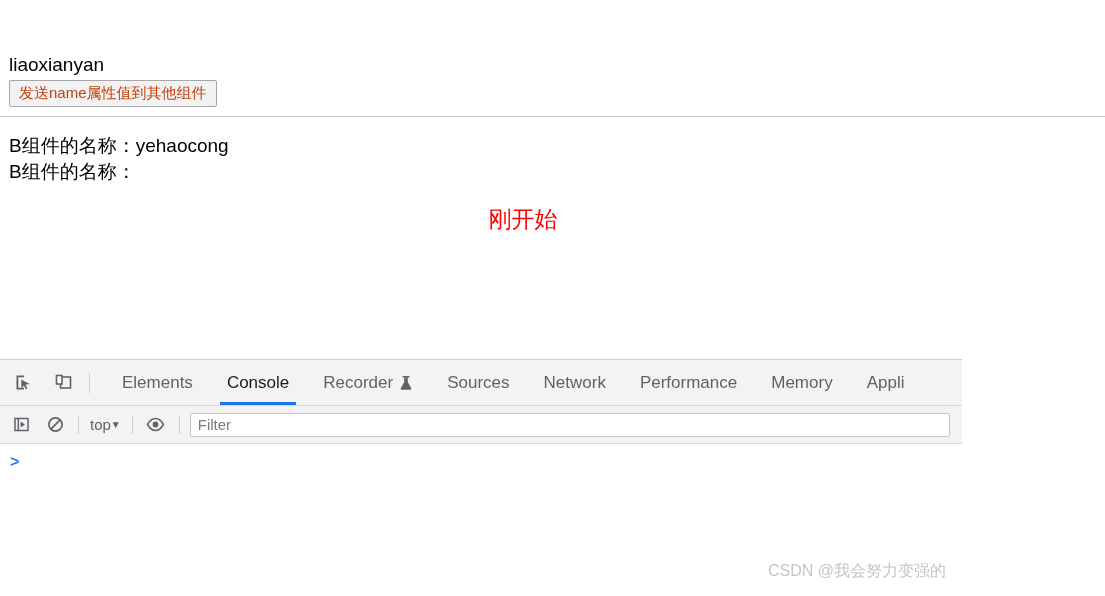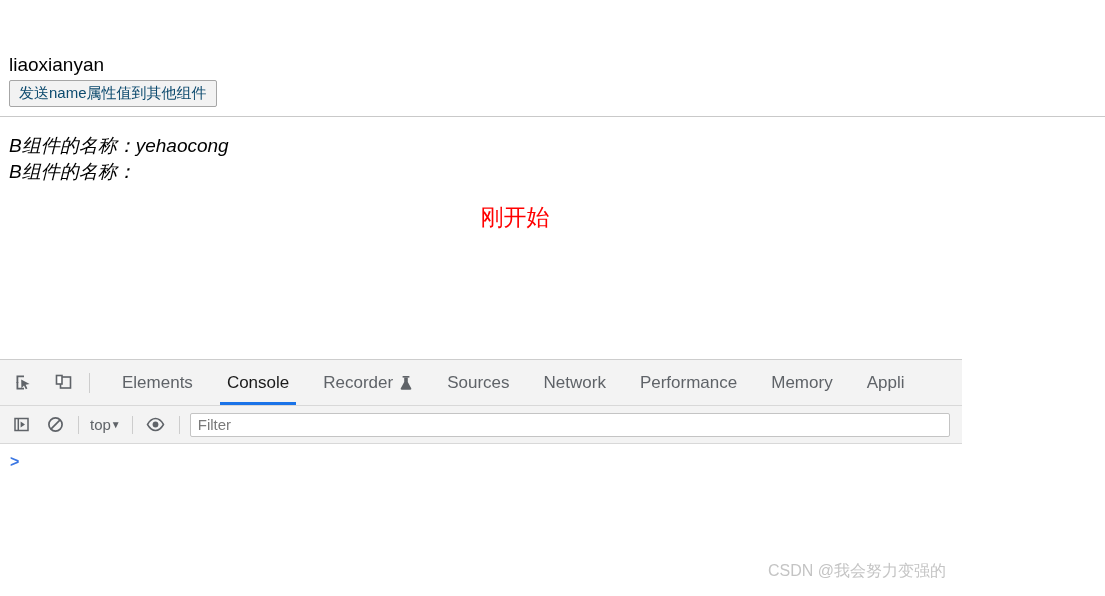--- a/index.html
+++ b/index.html
@@ -27,21 +27,21 @@
     color: #000000;
     line-height: 22px;
     white-space: nowrap;
   }
   .send-button {
     position: absolute;
     left: 9px; top: 44px;
     padding: 3px 9px 4px 9px;
     font-size: 15px;
     font-family: "Liberation Sans", "DejaVu Sans", sans-serif;
-    color: #0c4a6e;
+    color: #c2410c;
     background: #f2f2f2;
     border: 1px solid #a6a6a6;
     border-radius: 2px;
     line-height: 18px;
     cursor: pointer;
   }
   .page-divider {
     position: absolute;
     left: 0; top: 80px;
     width: 1105px; height: 0;
@@ -49,37 +49,35 @@
     border-top: 1px solid #c9c9c9;
     margin: 0;
   }
   .comp-line {
     position: absolute;
     left: 9px;
     font-size: 19px;
     color: #000000;
     line-height: 24px;
     white-space: nowrap;
-    font-style: italic;
   }
   .comp-line.b { top: 98px; }
   .comp-line.a { top: 124px; }
   .comp-value {
     font-size: 19px;
     color: #000000;
   }
   .status-text {
     position: absolute;
-    left: 0; top: 168px;
+    left: 8px; top: 168px;
     width: 1030px;
     text-align: center;
     font-size: 23px;
     color: #ff0000;
     line-height: 30px;
-    font-family: Liberation Mono, monospace;
   }
 
   
   #devtools {
     position: absolute;
     left: 0; top: 359px;
     width: 962px; height: 237px;
     background: #ffffff;
     border-top: 1px solid #cdcdcd;
     display: flex;

